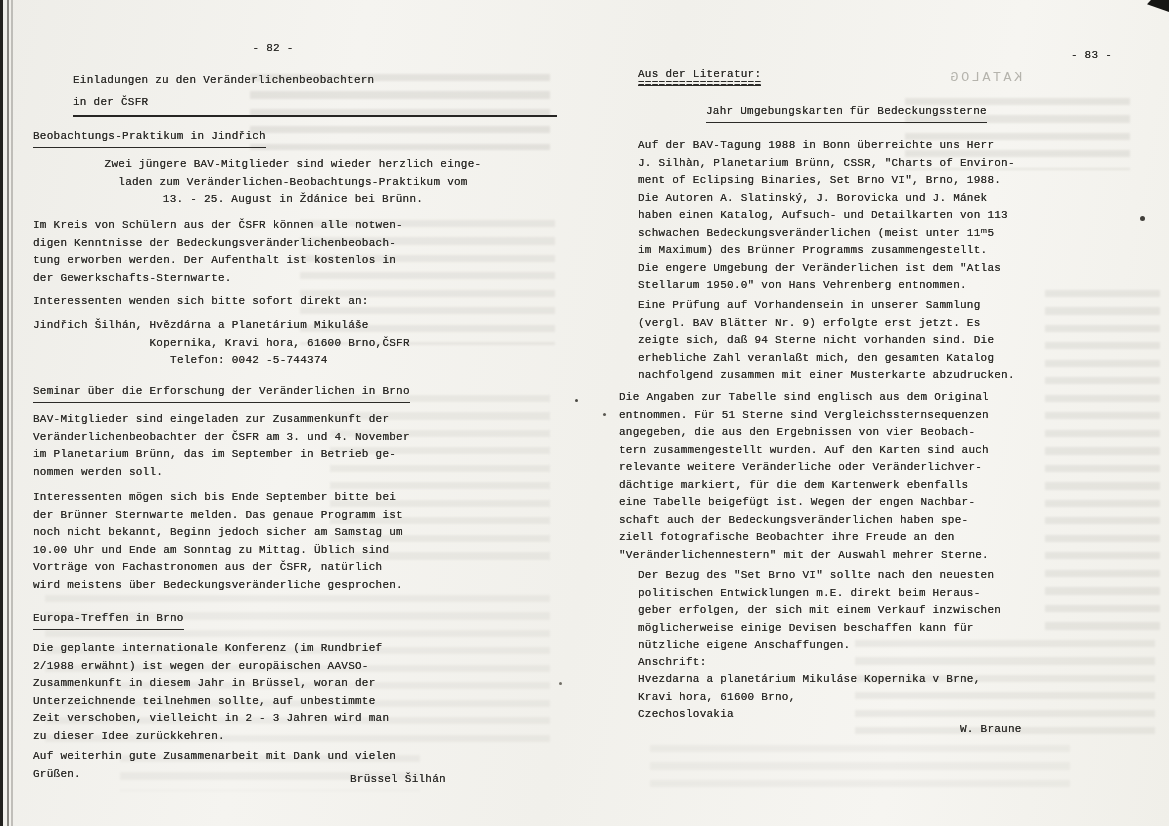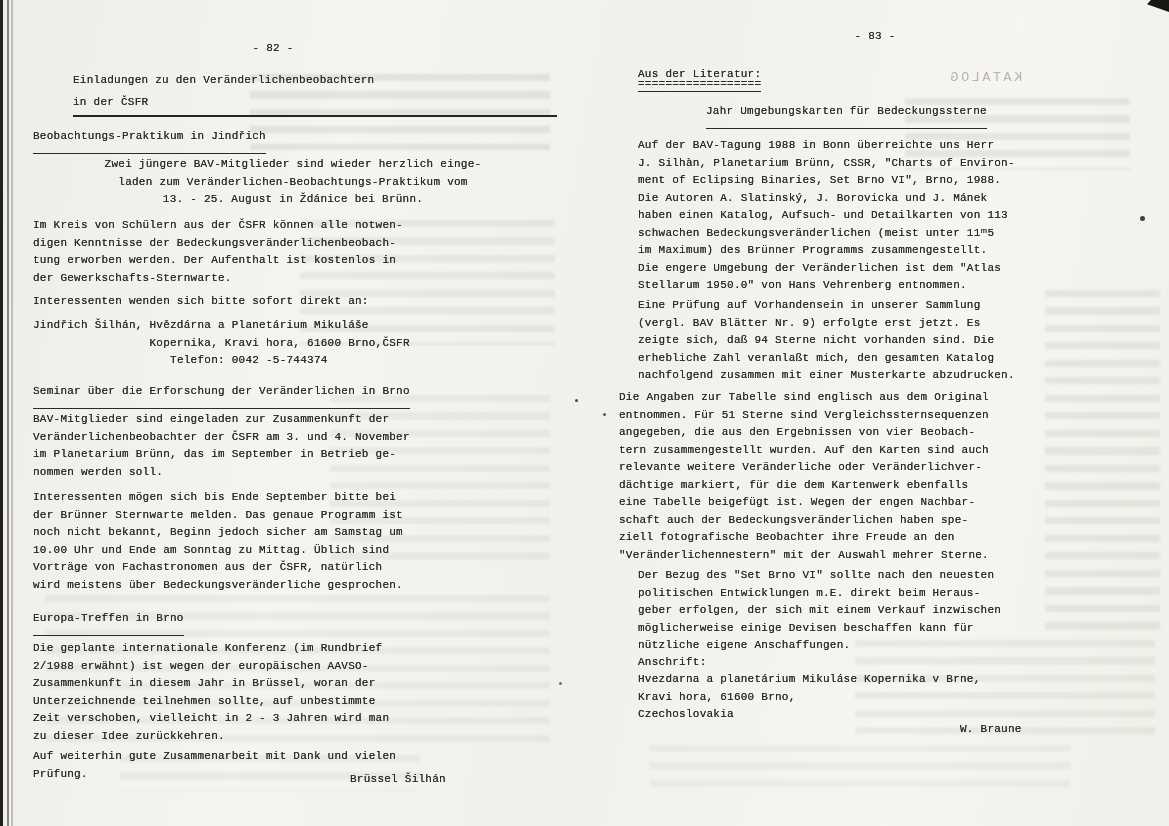--- a/index.html
+++ b/index.html
@@ -10,21 +10,21 @@
     font-family:"Liberation Mono","DejaVu Sans Mono",monospace;
     color:#2b2a27;
   }
   
   .t{
     position:absolute;
     font-size:11px;line-height:17.5px;letter-spacing:.25px;
     white-space:pre-wrap;
     text-shadow:0 0 .5px rgba(43,42,39,.85);
   }
-  .heading{border-bottom:1.6px solid #2b2a27;padding-bottom:7px;}
+  .heading{border-bottom:1.6px solid #2b2a27;padding-bottom:1px;}
   .title-block{width:484px;border-bottom:2px solid #262523;line-height:21.5px;padding-bottom:2px;margin-left:12px;}
   .pageno{width:480px;text-align:center;}
   .equals{letter-spacing:.25px;}
   
   .edge-line{position:absolute;top:0;height:100%;}
   .edge-1{left:0;width:3px;background:#21201d;}
   .edge-2{left:7px;width:2px;background:rgba(92,90,85,.7);}
   .edge-3{left:11px;width:2px;background:rgba(152,150,143,.55);}
   .corner-mark{
     position:absolute;left:1147px;top:0;width:22px;height:12px;background:#161614;
@@ -99,26 +99,26 @@
 wird meistens über Bedeckungsveränderliche gesprochen.</div>
 
       <div class="t heading" style="left:33px;top:610px;">Europa-Treffen in Brno</div>
       <div class="t" style="left:33px;top:640px;width:520px;">Die geplante internationale Konferenz (im Rundbrief
 2/1988 erwähnt) ist wegen der europäischen AAVSO-
 Zusammenkunft in diesem Jahr in Brüssel, woran der
 Unterzeichnende teilnehmen sollte, auf unbestimmte
 Zeit verschoben, vielleicht in 2 - 3 Jahren wird man
 zu dieser Idee zurückkehren.</div>
       <div class="t" style="left:33px;top:748px;width:520px;">Auf weiterhin gute Zusammenarbeit mit Dank und vielen
-Prüfung.</div>
+Grüßen.</div>
       <div class="t" style="left:350px;top:771px;">Brüssel Šilhán</div>
     </div>
 
     <div>
-      <div class="t pageno" style="left:638px;top:28px;width:474px;">- 83 -</div>
+      <div class="t pageno" style="left:638px;top:47px;width:474px;text-align:right;">- 83 -</div>
 
       <div class="t heading" style="left:638px;top:66px;">Aus der Literatur:</div>
       <div class="t equals" style="left:638px;top:76px;">==================</div>
 
       <div class="t heading" style="left:706px;top:103px;">Jahr Umgebungskarten für Bedeckungssterne</div>
 
       <div class="t" style="left:638px;top:137px;width:500px;">Auf der BAV-Tagung 1988 in Bonn überreichte uns Herr
 J. Silhàn, Planetarium Brünn, CSSR, "Charts of Environ-
 ment of Eclipsing Binaries, Set Brno VI", Brno, 1988.
 Die Autoren A. Slatinský, J. Borovicka und J. Mánek

